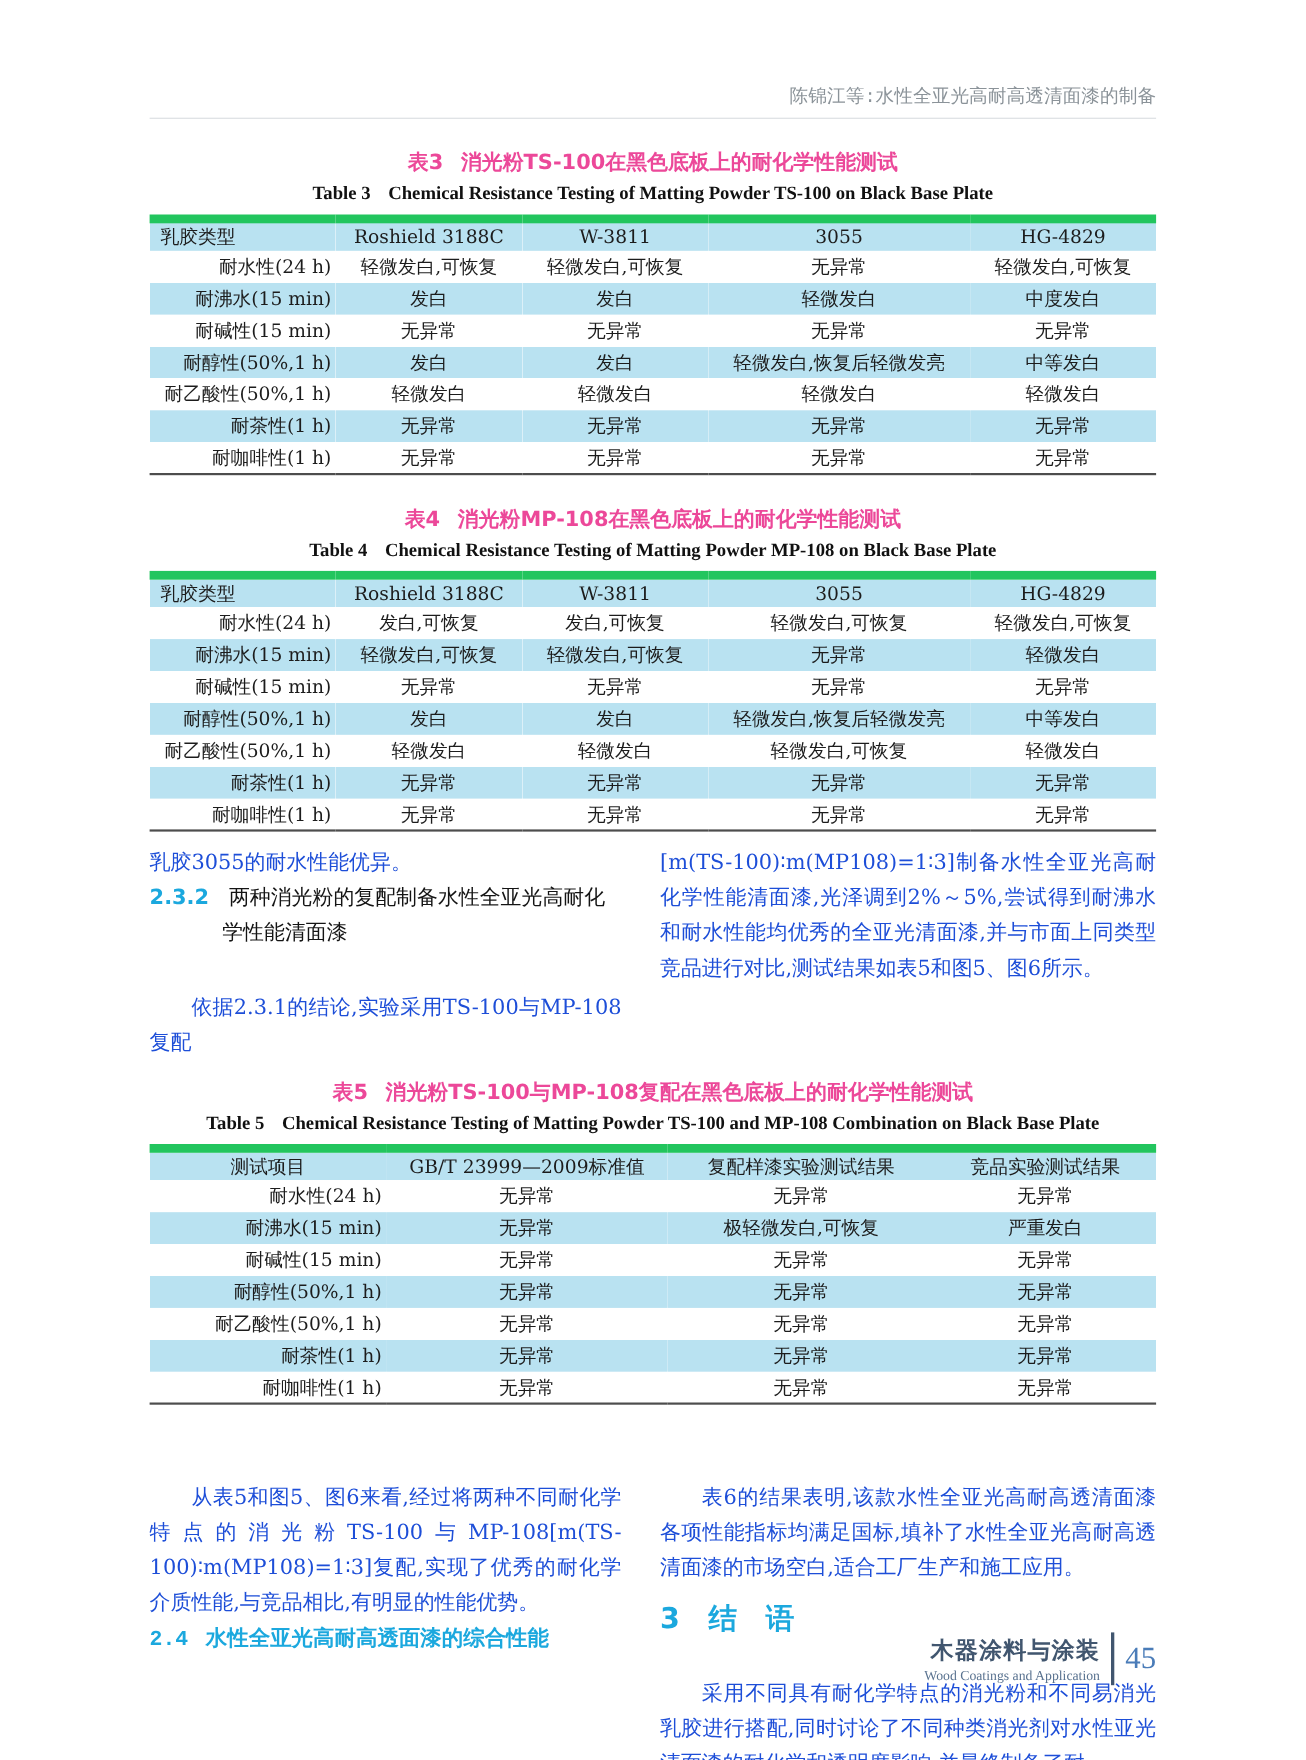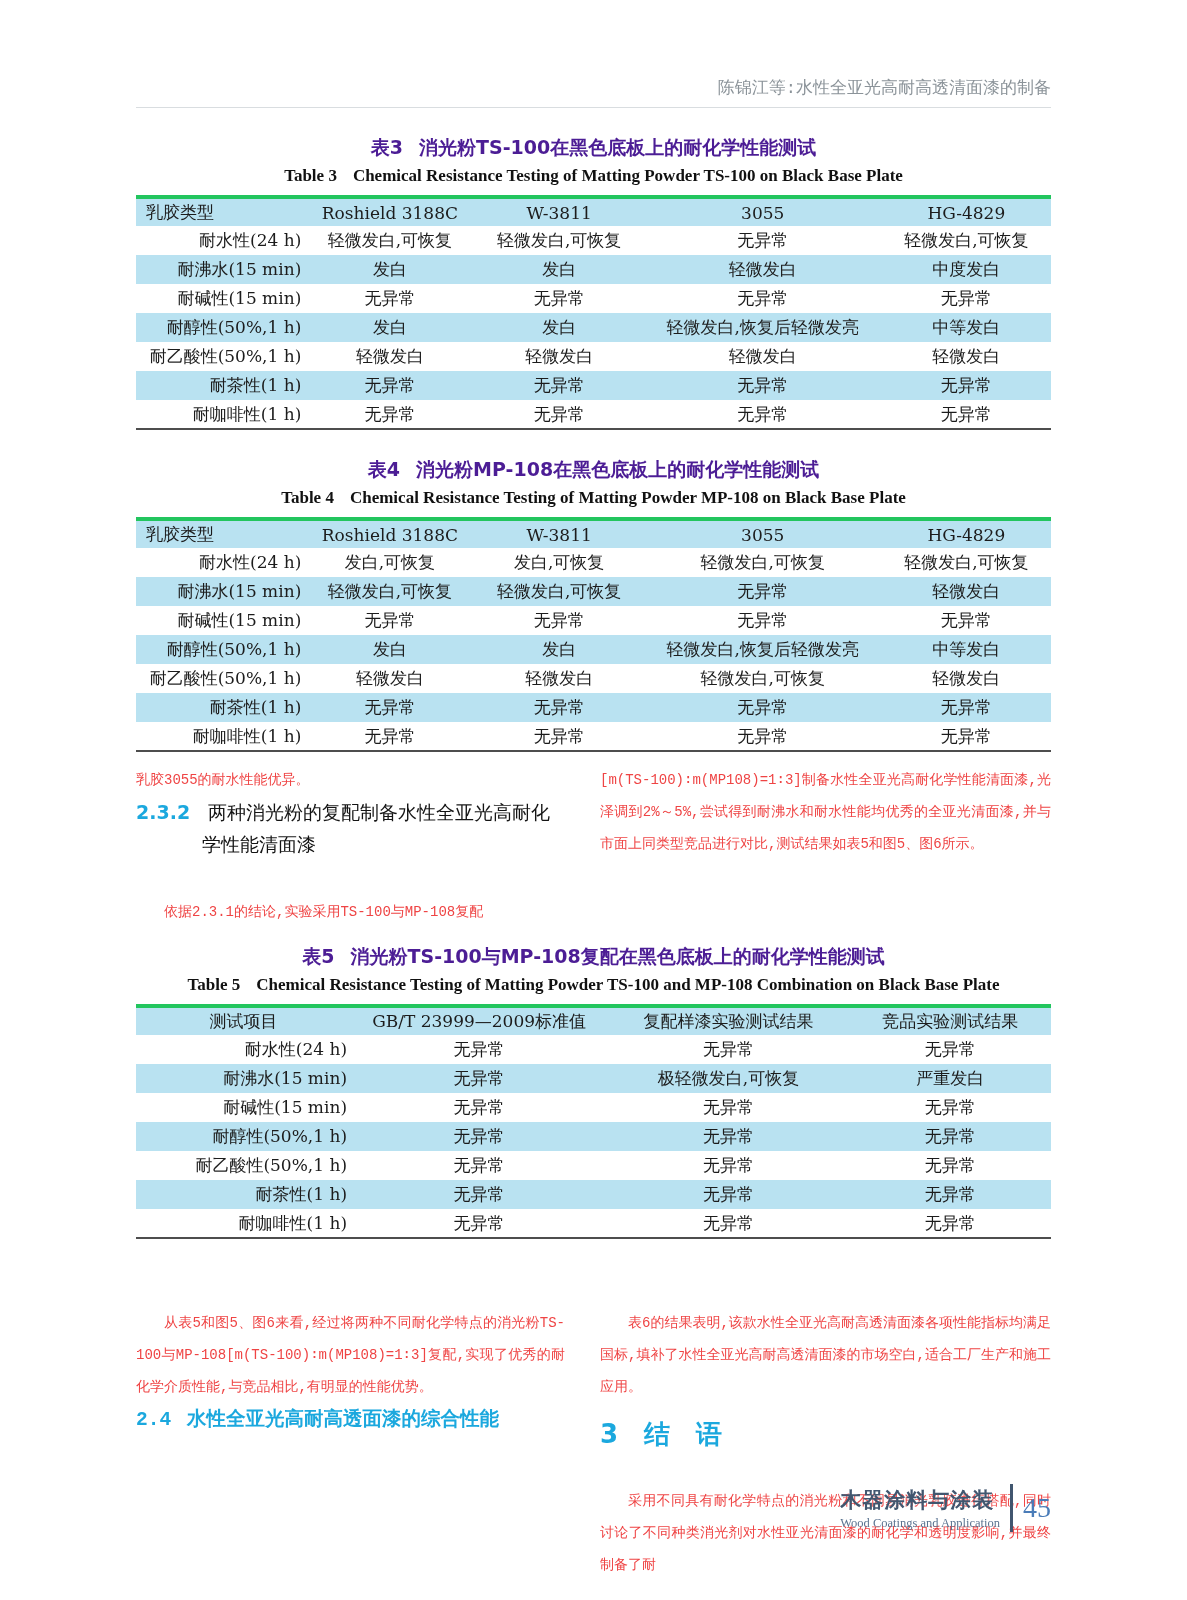--- a/index.html
+++ b/index.html
@@ -11,61 +11,61 @@
   }
   .content { padding:0 136px; }
 
   
   .runhead { padding-top:76px; text-align:right; font-size:17px; color:#8b9399;
              font-family:Liberation Mono, monospace; }
   .runrule { margin-top:8px; border-bottom:1px solid #d9dde0; height:0; }
 
   
   .tbl-title-cn { margin-top:27px; text-align:center; font-size:19px; font-weight:bold;
-                  font-family:"DejaVu Sans","Liberation Sans",sans-serif; color:#4c1d95; }
+                  font-family:"DejaVu Sans","Liberation Sans",sans-serif; color:#ec4899; }
   .tbl-title-en { margin-top:5px; text-align:center; font-size:17px; font-weight:bold;
                   font-family:"Liberation Serif","DejaVu Serif",serif; color:#111; }
   .tbl-title-cn .gap, .tbl-title-en .gap { display:inline-block; width:16px; }
 
   
   table { border-collapse:collapse; width:100%; margin-top:9px;
-          border-top:4px solid #22c55e; border-bottom:2px solid #4d4d4d; table-layout:fixed; }
+          border-top:8px solid #22c55e; border-bottom:2px solid #4d4d4d; table-layout:fixed; }
   tbody tr:nth-child(odd) { background:#b9e2f1; }
   tbody tr:nth-child(even){ background:#ffffff; }
   th,td { font-size:17px; font-weight:normal; text-align:center; height:29px;
           padding:1px 4px; white-space:nowrap; overflow:hidden;
           font-family:"DejaVu Serif","Liberation Serif",serif; }
   td.c0 { text-align:right; padding-left:10px; }
   .t34 th.c0 { text-align:left; padding-left:10px; }
   .t5  th.c0 { text-align:center; }
   .t5  td.c0 { padding-left:18px; }
 
   
   .cols { display:flex; gap:35px; }
   .col-l { width:429px; }
   .col-r { width:451px; }
-  p.body { font-size:14px; line-height:32px; text-align:justify; color:#ef4444;font-family:Liberation Mono, monospace; }
+  p.body { font-size:19px; line-height:32px; text-align:justify; color:#1d4ed8; }
   p.indent { text-indent:2em;margin-top:36px; }
   .mid { margin-top:12px; }
   .bottom { margin-top:32px; }
 
   .h-l3 { font-size:19px; line-height:32px; padding-left:66px; text-indent:-66px; color:#141414; }
   .h-l3 .num { color:#1ba8de; font-family:"DejaVu Sans","Liberation Sans",sans-serif;
                font-weight:bold; margin-right:18px; }
   .h-l2 { font-size:19.5px; line-height:34px; color:#1ba8de; font-weight:bold;
           font-family:Liberation Mono, monospace; }
   .h-l2 .num { margin-right:16px; }
   .h-l1 { font-size:26px; line-height:30px; color:#1ba8de; font-weight:bold;
           font-family:"DejaVu Sans","Liberation Sans",sans-serif;
           margin-top:16px; margin-bottom:14px; }
   .h-l1 .num { margin-right:26px; }
 
   
   .footer { position:absolute; top:1484px; right:136px; display:flex; align-items:center; }
-  .footer .names { text-align:left; margin-right:10px; }
+  .footer .names { text-align:right; margin-right:10px; }
   .footer .cn { font-size:21px; font-weight:bold; color:#41566f; letter-spacing:1px;
                 font-family:"DejaVu Sans","Liberation Sans",sans-serif; }
   .footer .en { font-size:12.5px; color:#5a7390; margin-top:2px;
                 font-family:"Liberation Serif","DejaVu Serif",serif; }
   .footer .bar { width:3px; height:48px; background:#41566f; margin-right:10px; }
   .footer .num { font-size:28px; color:#4a7cb8; font-family:"Liberation Serif","DejaVu Serif",serif; }
 </style>
 </head>
 <body>
 

